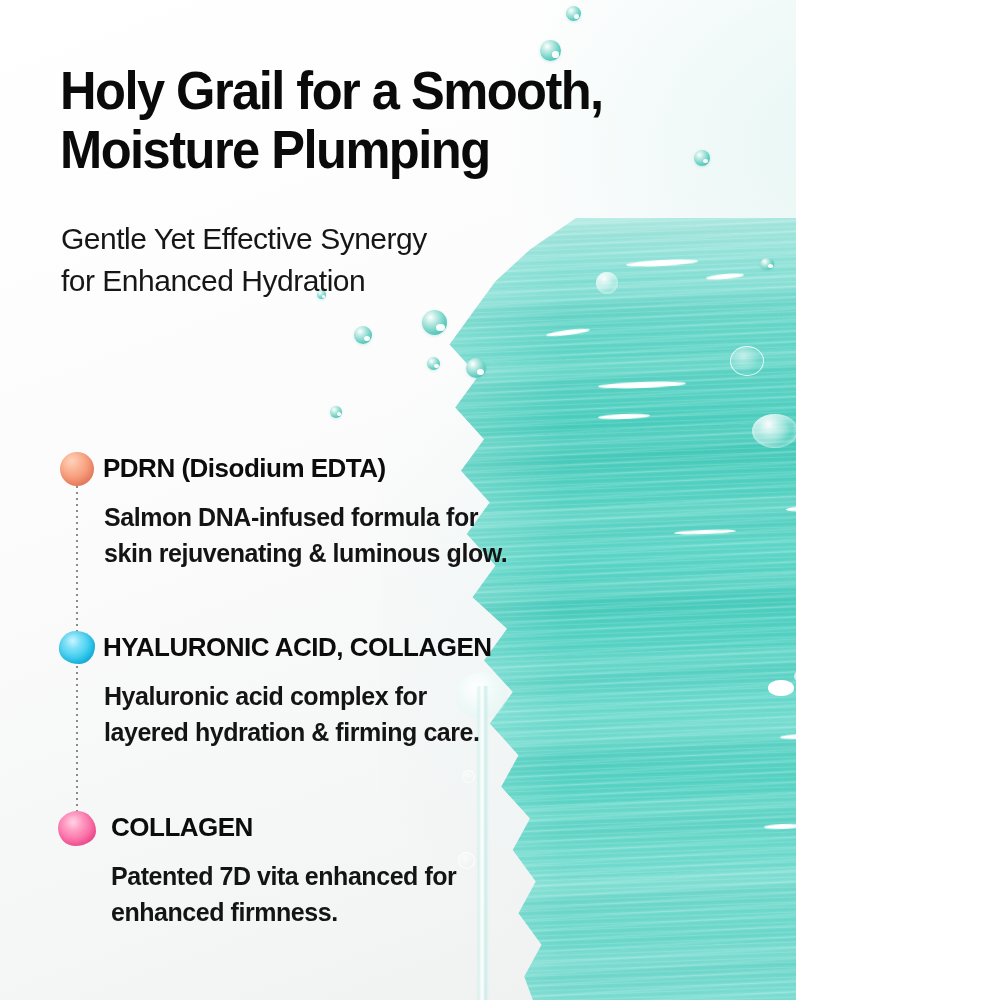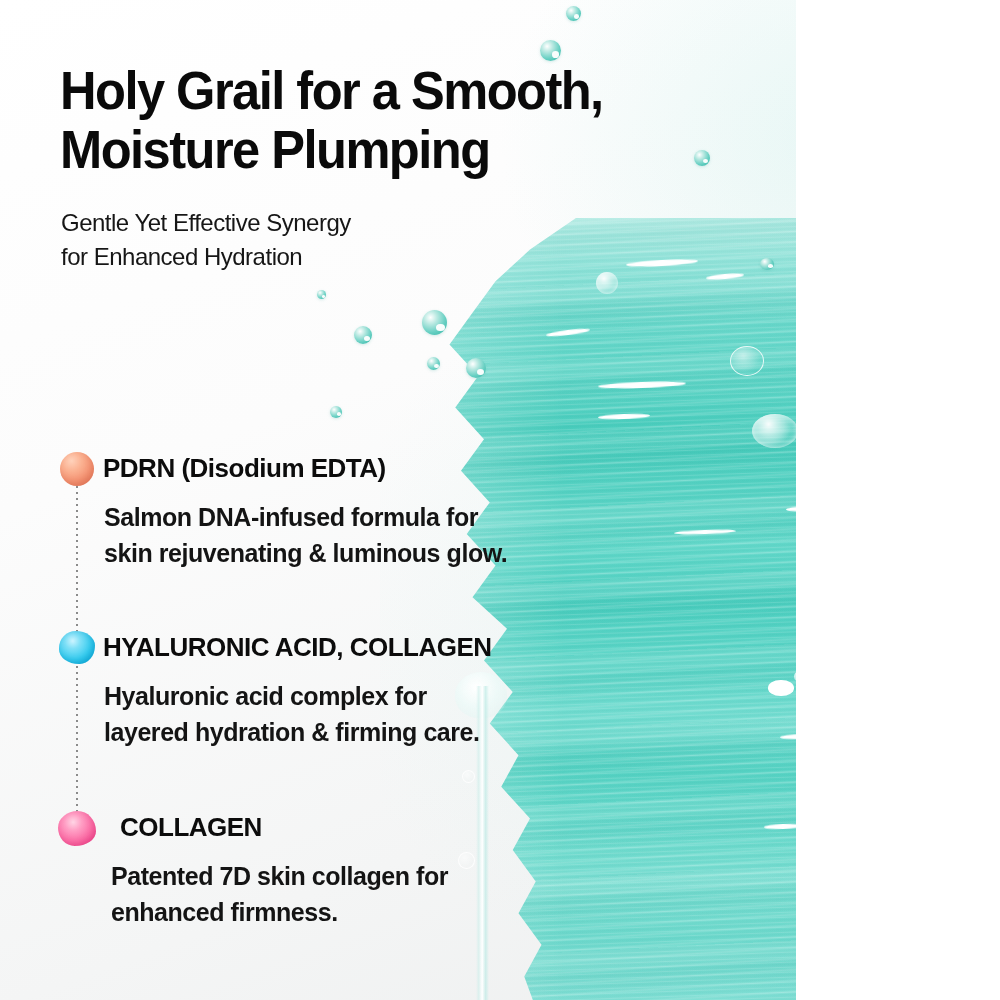--- a/index.html
+++ b/index.html
@@ -172,22 +172,22 @@
   .headline{
     position:absolute; left:60px; top:62px; width:740px;
     font-size:53px; line-height:1.11; font-weight:700;
     letter-spacing:-1.6px; color:#0a0a0a;
     font-family:"Liberation Sans", sans-serif;
     transform:scaleX(.955); transform-origin:left top;
     white-space:pre-line;
   }
 
   .subhead{
-    position:absolute; left:61px; top:206px; width:520px;
-    font-size:24px; line-height:1.40; font-weight:400;
+    position:absolute; left:61px; top:218px; width:520px;
+    font-size:30px; line-height:1.40; font-weight:400;
     letter-spacing:-.5px; color:#161616;
     white-space:pre-line;
   }
 
   
   .ingredients{ position:absolute; left:0; top:0; width:1000px; height:1000px; }
 
   .connector{
     position:absolute; left:76px; top:486px; width:2px; height:340px;
     background-image:linear-gradient(to bottom, #8b8b8b 0 2px, rgba(0,0,0,0) 2px 6px);
@@ -334,20 +334,20 @@
 
       <div class="item" style="top:631px;">
         <span class="marker m-ha" style="left:59px;"></span>
         <div class="item-title">HYALURONIC ACID, COLLAGEN</div>
         <div class="item-desc">Hyaluronic acid complex for
 layered hydration &amp; firming care.</div>
       </div>
 
       <div class="item" style="top:811px;">
         <span class="marker m-collagen" style="left:58px;"></span>
-        <div class="item-title" style="left:120px;">COLLAGEN</div>
-        <div class="item-desc" style="left:111px;">Patented 7D skin collagen for
+        <div class="item-title" style="left:111px;">COLLAGEN</div>
+        <div class="item-desc" style="left:111px;">Patented 7D vita enhanced for
 enhanced firmness.</div>
       </div>
 
     </div>
   </div>
 </div>
 
 </body></html>

